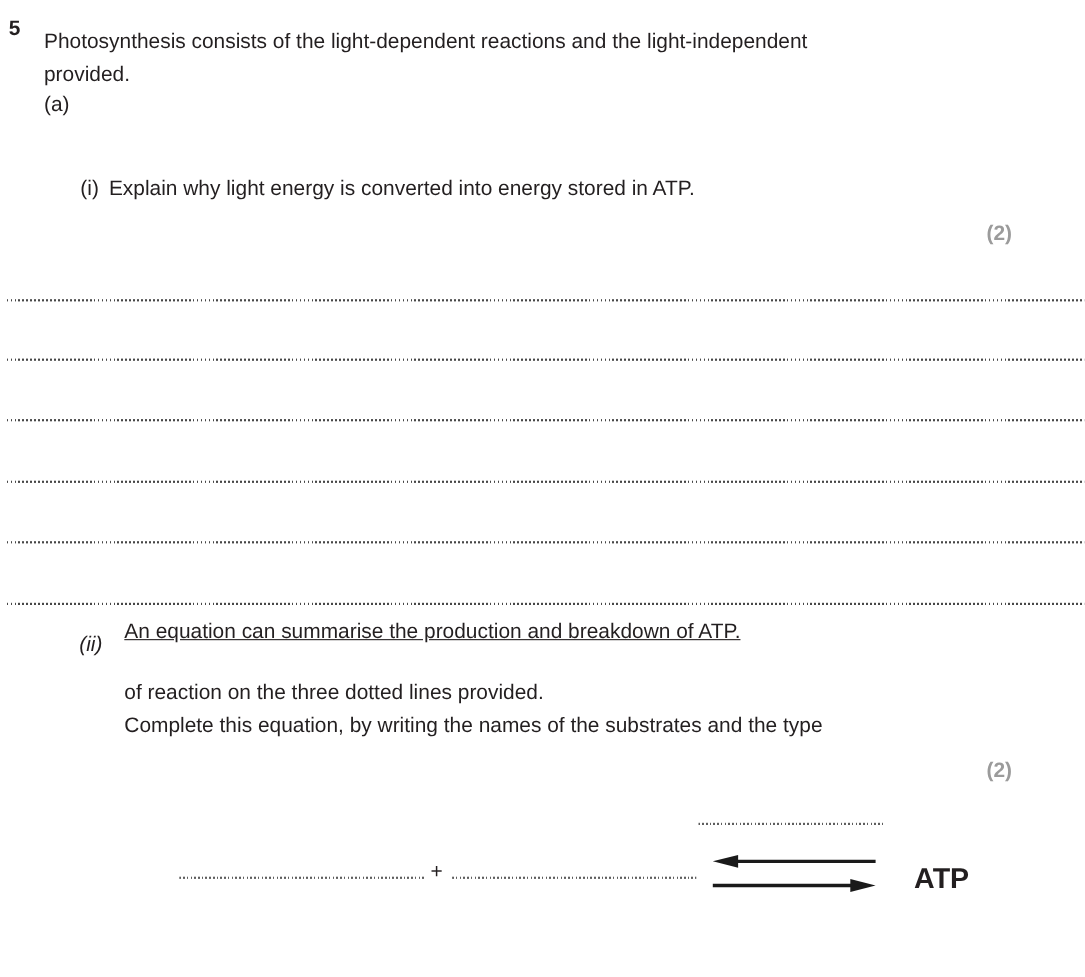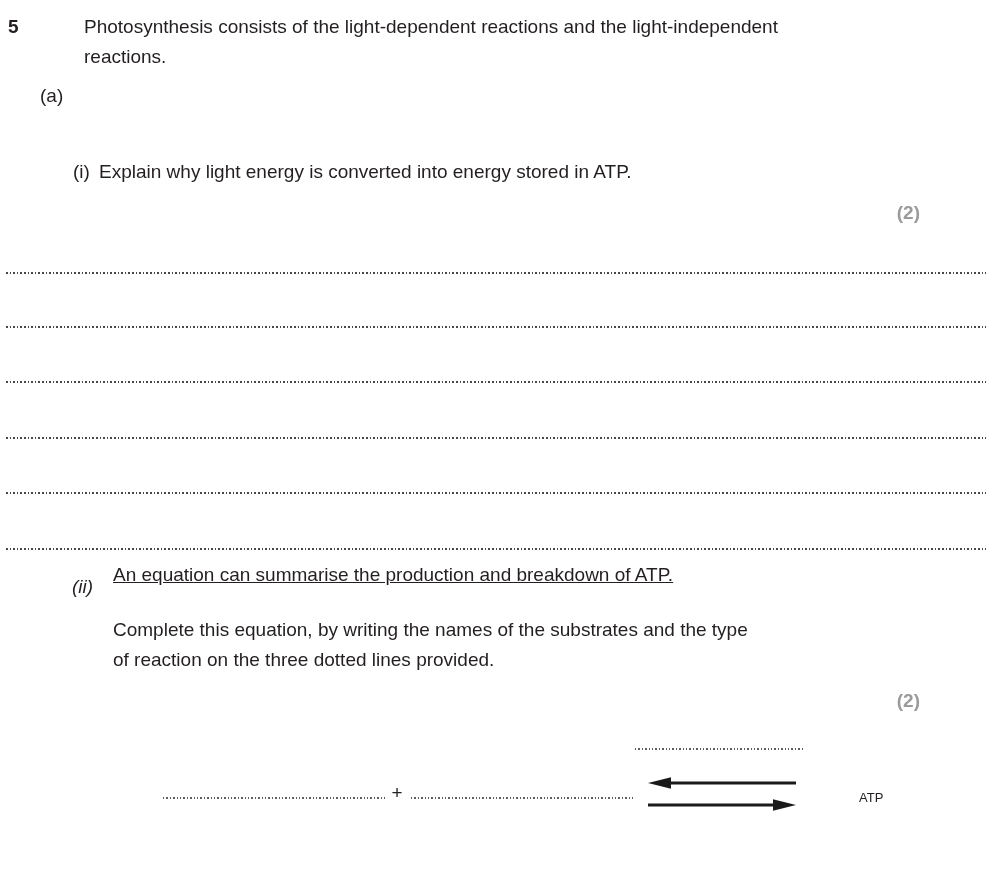--- a/index.html
+++ b/index.html
@@ -31,31 +31,31 @@
     height: 2px;
     background-image: repeating-linear-gradient(to right, #474747 0 1.6px, transparent 1.6px 3.6px);
   }
   
   .blank {
     position: absolute;
     height: 1.7px;
     background-image: repeating-linear-gradient(to right, #5e5e5e 0 1.4px, transparent 1.4px 3.4px);
   }
   .eq-plus { width: 22px; text-align: center; }
-  .atp-label { font-size: 13px; font-weight: normal; margin-left: 28px; }
+  .atp-label { font-size: 26px; font-weight: bold; }
 </style>
 </head>
 <body>
 
 <div class="page">
 
   <div class="abs bold" style="left:8px; top:12px;">5</div>
-  <div class="abs" style="left:40px; top:12px;margin-left:44px;">
+  <div class="abs" style="left:40px; top:24px;">
     <div>Photosynthesis consists of the light-dependent reactions and the light-independent</div>
-    <div>reactions.</div>
+    <div>provided.</div>
   </div>
 
   <div class="abs" style="left:40px; top:81px;">(a)</div>
   <div class="abs" style="left:73px; top:81px;">
   </div>
 
   <div class="abs" style="left:73px; top:157px;">(i)</div>
   <div class="abs" style="left:99px; top:157px;">Explain why light energy is converted into energy stored in ATP.</div>
 
   <div class="marks" style="top:198px;">(2)</div>
@@ -64,22 +64,22 @@
   <div class="answer-line" style="top:326px;"></div>
   <div class="answer-line" style="top:381px;"></div>
   <div class="answer-line" style="top:437px;"></div>
   <div class="answer-line" style="top:492px;"></div>
   <div class="answer-line" style="top:548px;"></div>
 
   <div class="abs" style="left:72px; top:572px;font-style:italic;">(ii)</div>
   <div class="abs" style="left:113px; top:560px;text-decoration:underline;">An equation can summarise the production and breakdown of ATP.</div>
 
   <div class="abs" style="left:113px; top:615px;">
+    <div>of reaction on the three dotted lines provided.</div>
     <div>Complete this equation, by writing the names of the substrates and the type</div>
-    <div>of reaction on the three dotted lines provided.</div>
   </div>
 
   <div class="marks" style="top:686px;">(2)</div>
 
   <div class="blank" style="left:163px; top:797px; width:223px;"></div>
   <div class="abs eq-plus" style="left:386px; top:778px;">+</div>
   <div class="blank" style="left:411px; top:797px; width:222px;"></div>
   <div class="blank" style="left:635px; top:748px; width:170px;"></div>
 
   <svg class="abs" style="left:646px; top:774px;" width="152" height="38" viewBox="0 0 152 38">

